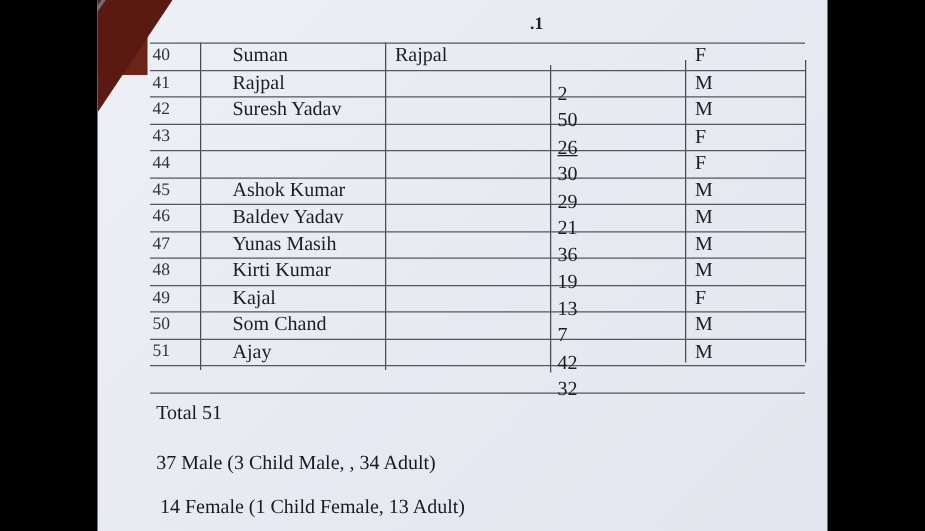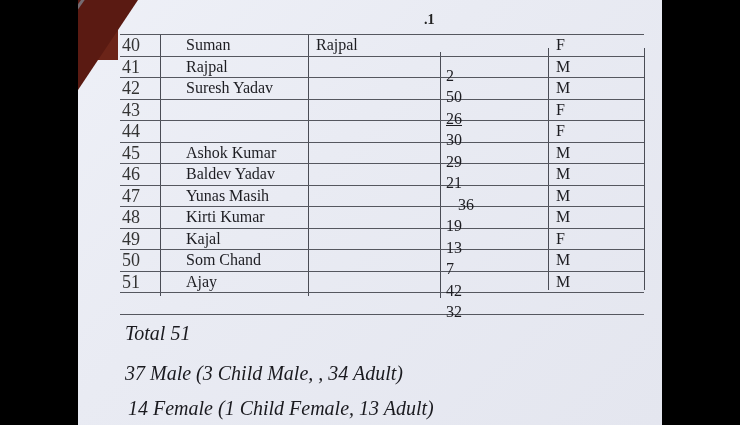--- a/index.html
+++ b/index.html
@@ -12,28 +12,28 @@
     .bg-dark2 { position:absolute; left:0; top:0; width:40px; height:60px; background:#6b2418; }
     .page-edge { position:absolute; left:10px; top:-10px; width:3px; height:150px; background:#7c7f8a;
                  transform:rotate(35deg); transform-origin:top left; opacity:.8; }
     .marker { position:absolute; left:346px; top:12px; font-size:14px; color:#222; font-weight:bold; }
 
     .tbl { position:absolute; left:42px; top:34px; width:524px; }
     .row { position:relative; height:20.5px; border-bottom:1.4px solid #55575f; }
     .row:first-child { border-top:1.4px solid #55575f; }
     .cell { position:absolute; top:0; height:100%; font-size:16px; color:#1d1d22; line-height:20px;
             white-space:nowrap; }
-    .c-no { left:2px; width:38px; font-size:18px; color:#333; }
+    .c-no { left:2px; width:38px; font-size:14px; color:#333; }
     .c-name { left:66px; width:120px; }
     .c-rel { left:196px; width:120px; }
     .c-age { left:326px; width:40px; }
     .c-sex { left:436px; width:40px; }
     .vline { position:absolute; top:34px; width:1.4px; background:#4a4c55; height:262px; }
 
-    .summary { position:absolute; left:47px; font-size:20px; color:#1a1a1f;font-style:italic; }
+    .summary { position:absolute; left:47px; font-size:16px; color:#1a1a1f; }
   </style>
 </head>
 <body>
 
 <div class="photo">
   <div class="bg-dark2"></div>
   <div class="bg-dark"></div>
   <div class="page-edge"></div>
 
   <div class="marker">.1</div>
@@ -89,21 +89,21 @@
         <div class="cell c-no">46</div>
         <div class="cell c-name">Baldev Yadav</div>
         <div class="cell c-rel"></div>
         <div class="cell c-age" style="top: 9px;">21</div>
         <div class="cell c-sex">M</div>
       </div>
       <div class="row">
         <div class="cell c-no">47</div>
         <div class="cell c-name">Yunas Masih</div>
         <div class="cell c-rel"></div>
-        <div class="cell c-age" style="top: 9px; text-align: center;">36</div>
+        <div class="cell c-age" style="top: 9px;">36</div>
         <div class="cell c-sex">M</div>
       </div>
       <div class="row">
         <div class="cell c-no">48</div>
         <div class="cell c-name">Kirti Kumar</div>
         <div class="cell c-rel"></div>
         <div class="cell c-age" style="top: 9px;">19</div>
         <div class="cell c-sex">M</div>
       </div>
       <div class="row">

